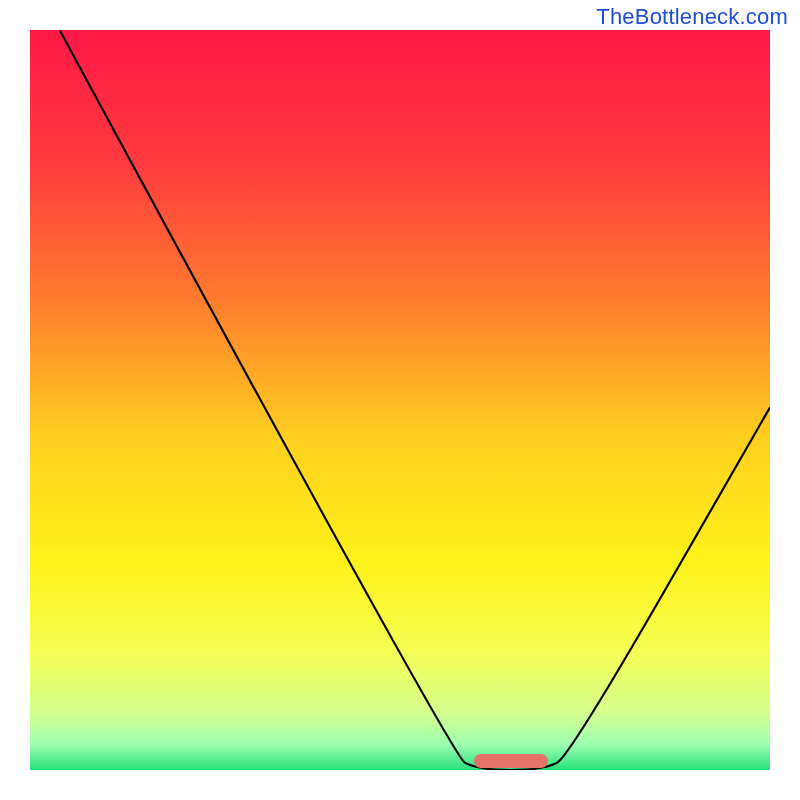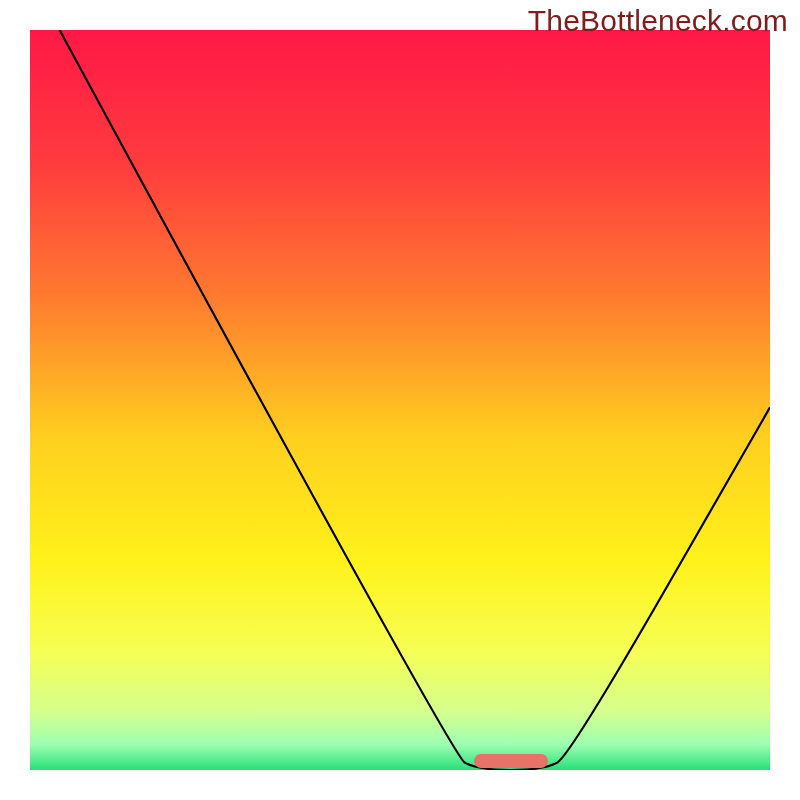--- a/index.html
+++ b/index.html
@@ -8,22 +8,22 @@
     height: 800px;
     background: #fff;
     font-family: Arial, Helvetica, sans-serif;
     position: relative;
     overflow: hidden;
   }
   .watermark {
     position: absolute;
     top: 4px;
     right: 12px;
-    font-size: 30px;
-    color: #7f1d1d;
+    font-size: 22px;
+    color: #1d4ed8;
     letter-spacing: 0.2px;
     z-index: 10;
   }
   .frame {
     position: absolute;
     top: 30px;
     left: 30px;
     width: 740px;
     height: 740px;
     background: #000;

